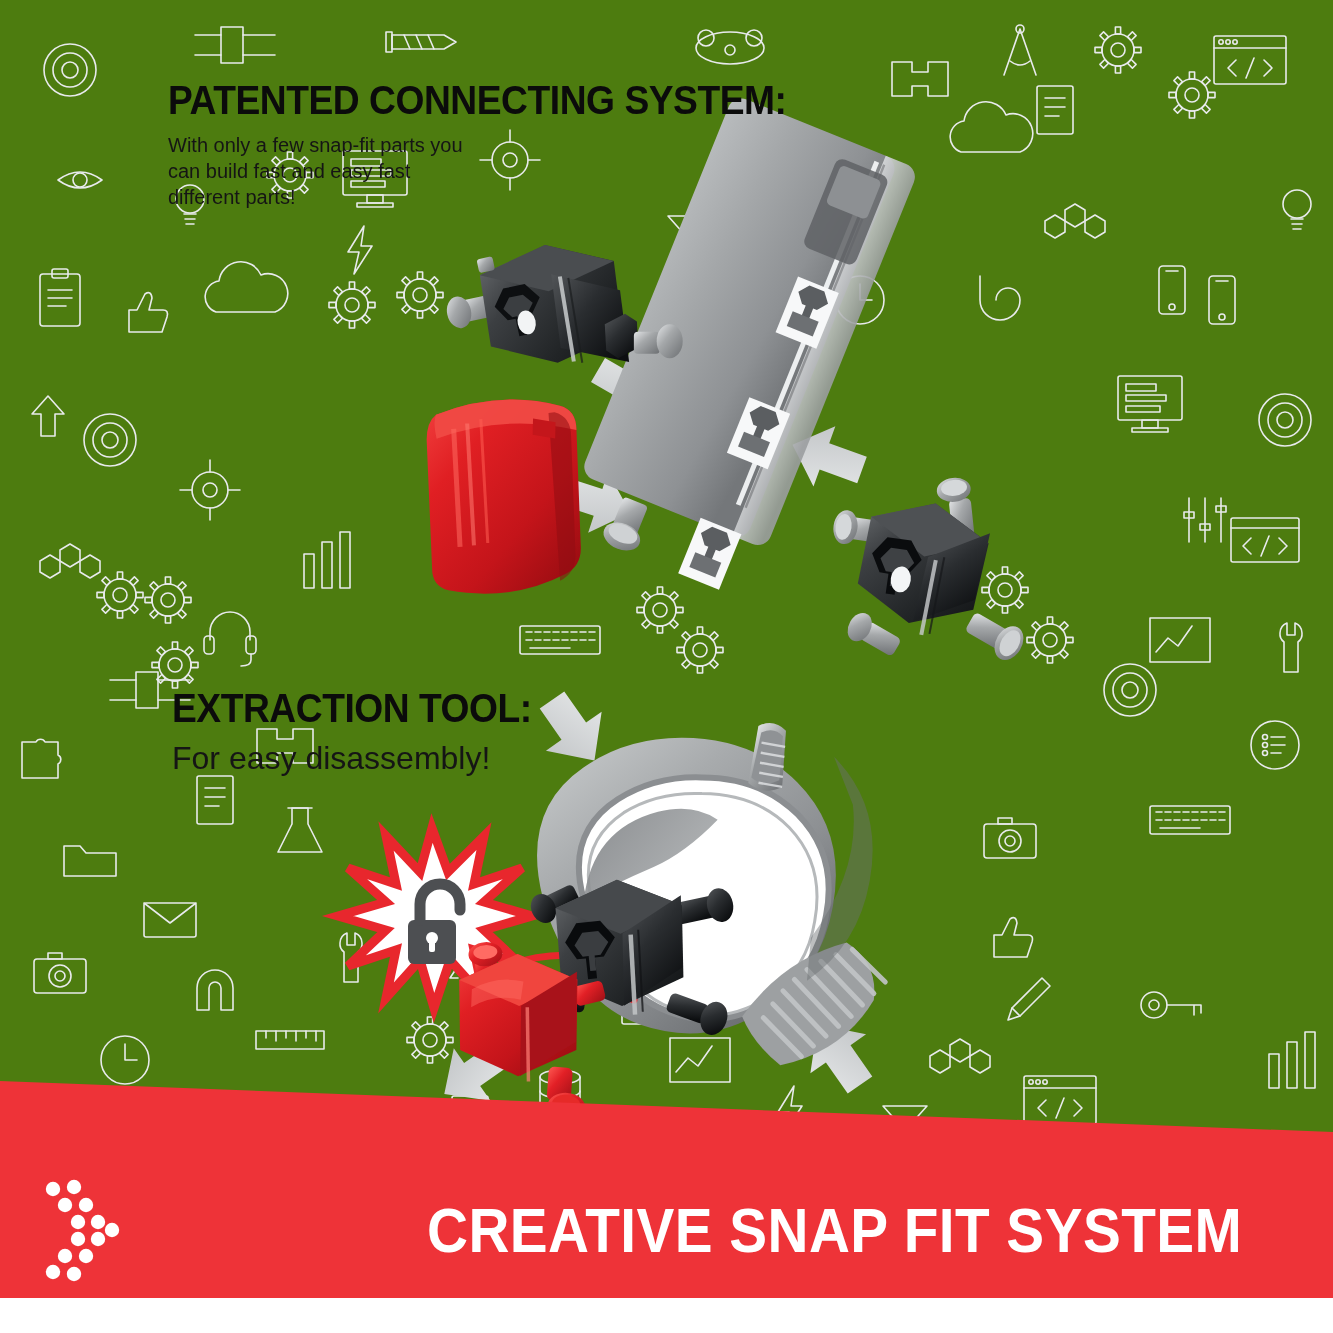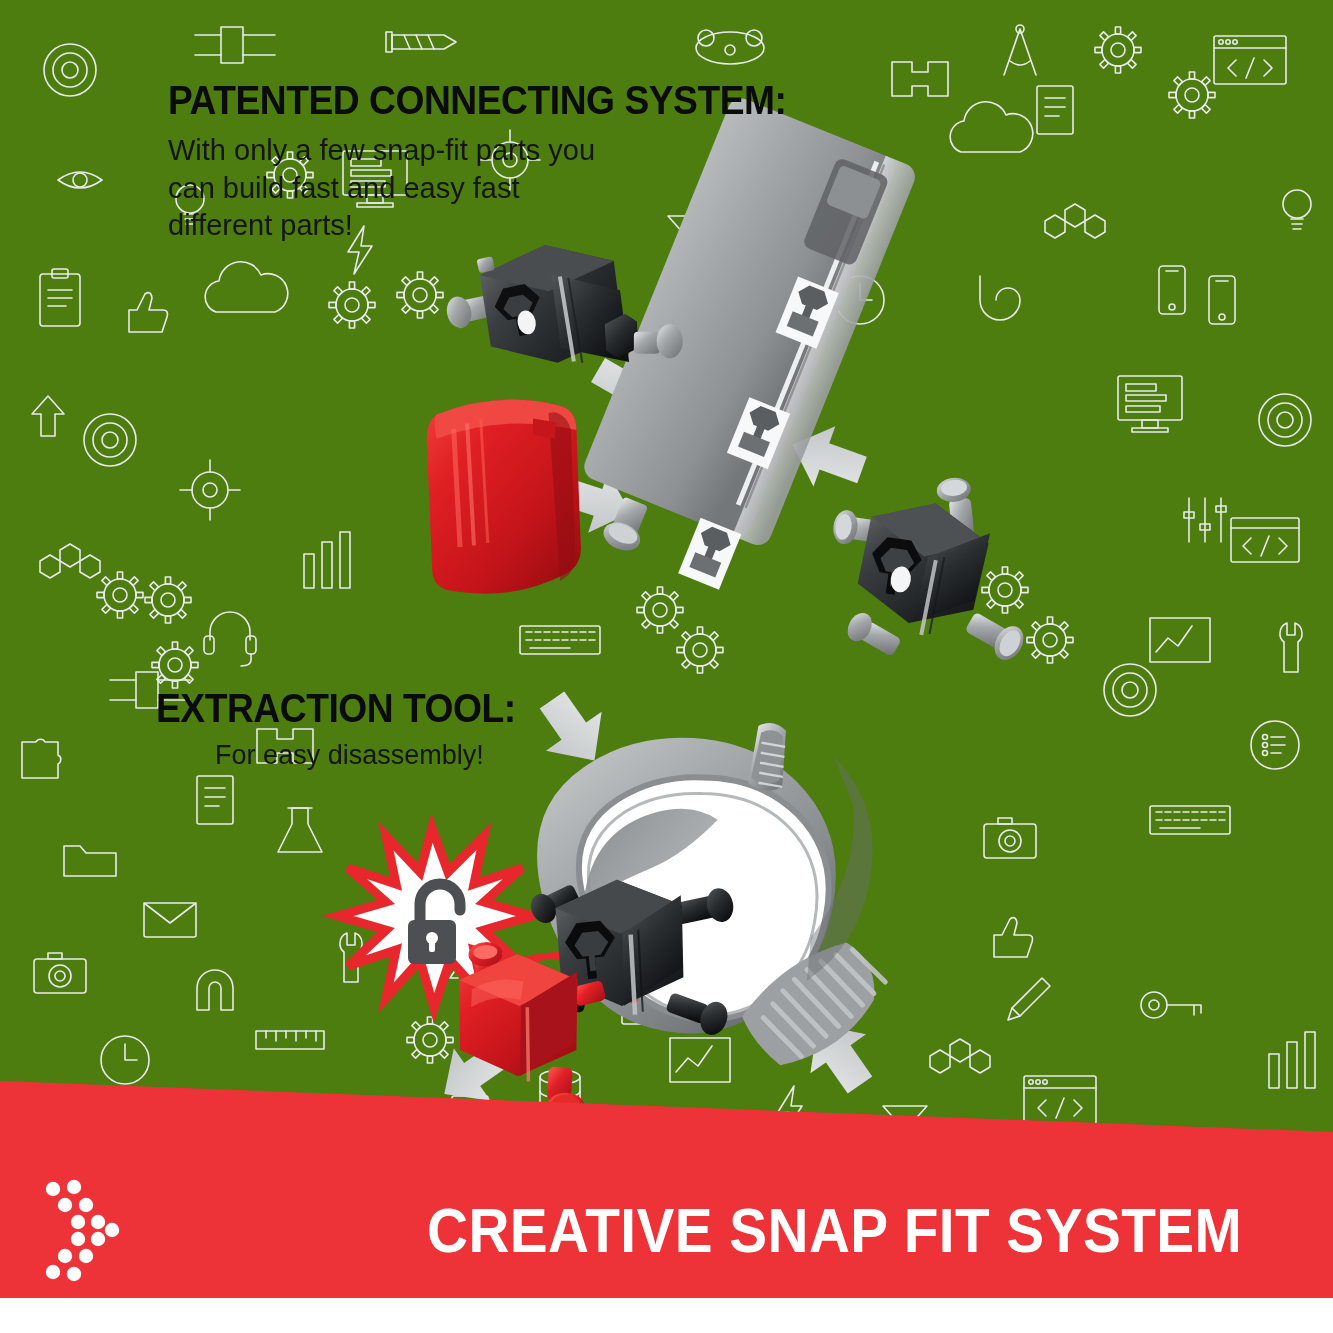--- a/index.html
+++ b/index.html
@@ -34,25 +34,25 @@
   }
   .subtext {
     font-family:"Liberation Sans", sans-serif;
     font-weight:normal;
     color:#151515;
     line-height:1.30;
   }
 
   #block-patented { left:168px; top:80px; }
   #block-patented .headline { font-size:40px; line-height:1.0; }
-  #block-patented .subtext { font-size:29px; margin-top:12px; }
-
-  #block-extraction { left:156px; top:688px;text-align:center; }
+  #block-patented .subtext { font-size:20px; margin-top:12px; }
+
+  #block-extraction { left:172px; top:688px; }
   #block-extraction .headline { font-size:40px; line-height:1.0; }
-  #block-extraction .subtext { font-size:27px; margin-top:10px; }
+  #block-extraction .subtext { font-size:32px; margin-top:10px; }
 
   
   #art { position:absolute; inset:0; z-index:15; pointer-events:none; }
   #art svg { display:block; width:1333px; height:1333px; }
 
   
   #banner {
     position:absolute; left:0; top:0; width:1333px; height:1333px;
     z-index:40; pointer-events:none;
   }

